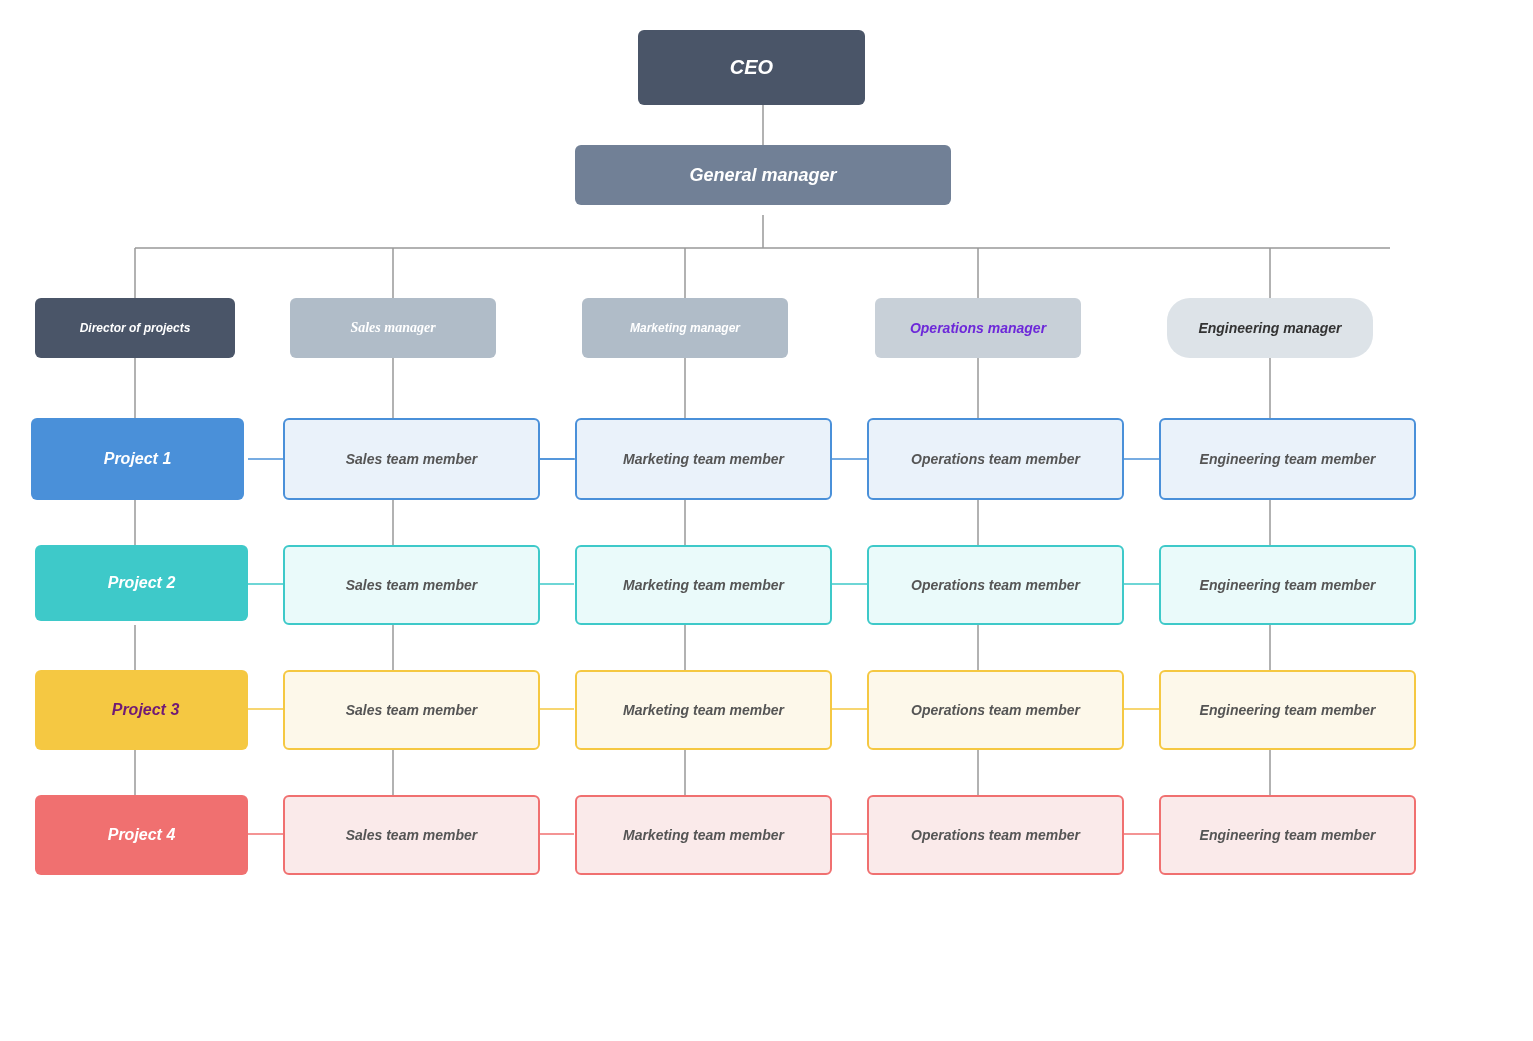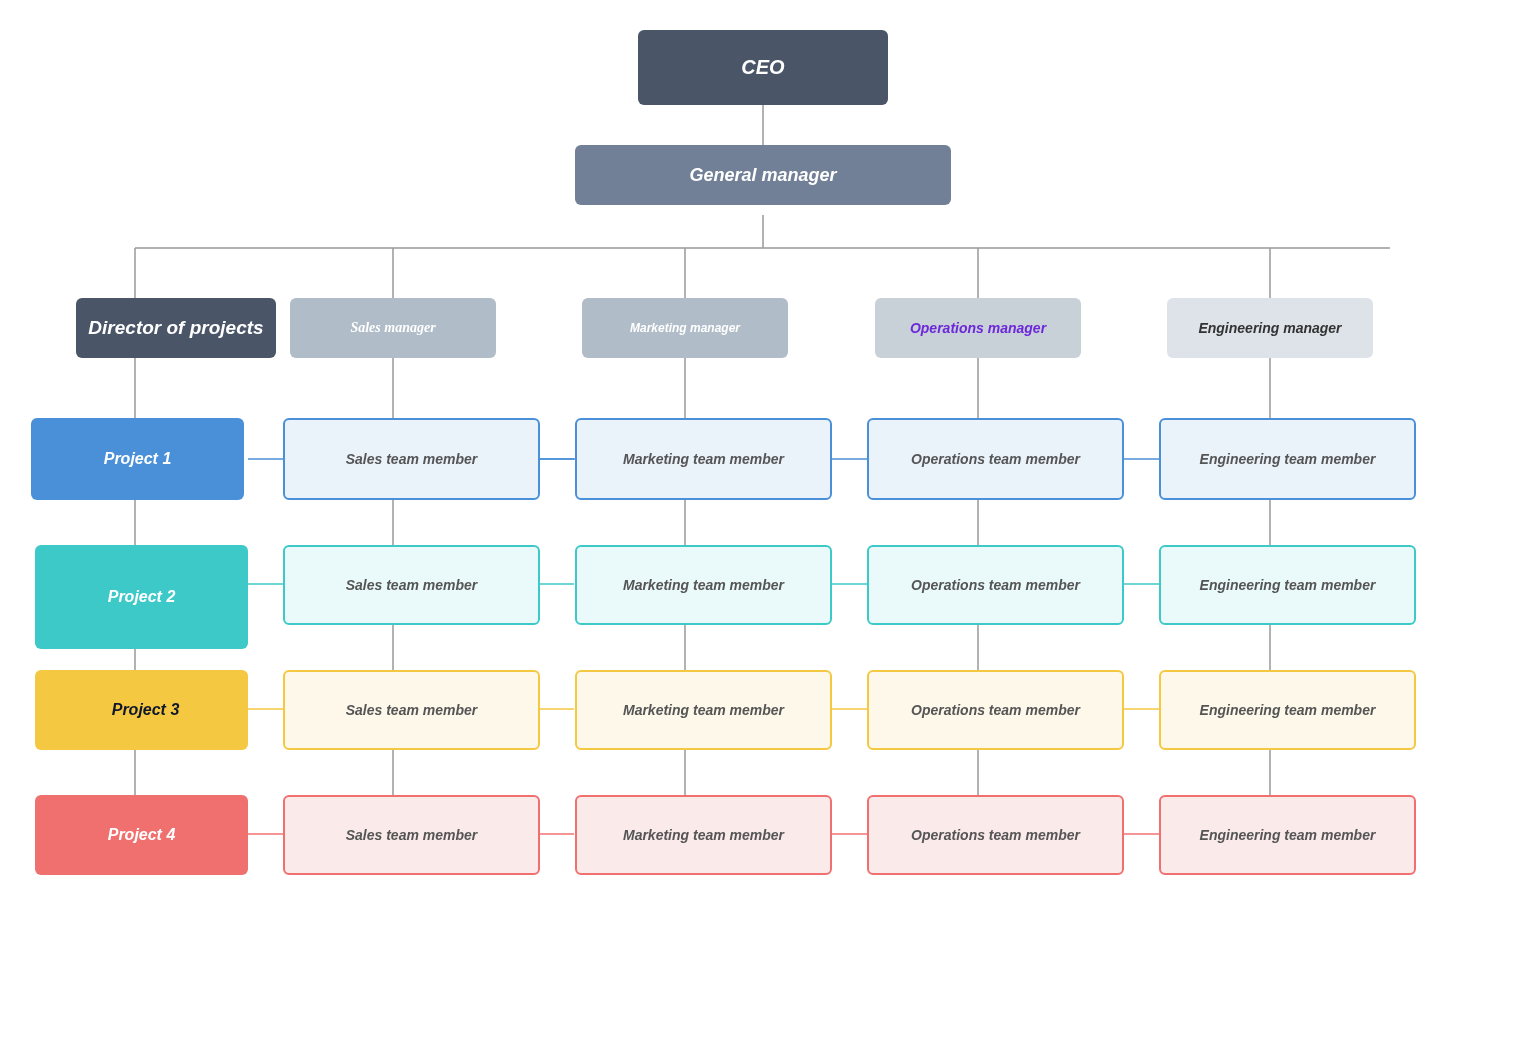--- a/index.html
+++ b/index.html
@@ -34,21 +34,21 @@
     
     .node-dark { background: #4a5568; color: #fff; }
     .node-medium { background: #718096; color: #fff; }
     .node-light-gray { background: #b0bcc8; color: #fff; }
     .node-lighter-gray { background: #c8d0d8; color: #6d28d9; }
     .node-lightest-gray { background: #dde3e8; color: #333; }
 
     
     .node-blue { background: #4a90d9; color: #fff; border: none; }
     .node-teal { background: #3ec9c9; color: #fff; border: none; }
-    .node-yellow { background: #f5c842; color: #0f172a; border: none; padding-left: 20px; }
+    .node-yellow { background: #f5c842; color: #701a75; border: none; padding-left: 20px; }
     .node-red { background: #f07070; color: #fff; border: none; }
 
     
     .node-border-blue { background: #eaf2fa; color: #555; border: 2.5px solid #4a90d9; }
     .node-border-teal { background: #eafafa; color: #555; border: 2.5px solid #3ec9c9; }
     .node-border-yellow { background: #fdf8ea; color: #555; border: 2.5px solid #f5c842; }
     .node-border-red { background: #faeaea; color: #555; border: 2.5px solid #f07070; }
 
     svg.connectors {
       position: absolute;
@@ -144,37 +144,37 @@
     <line x1="540" y1="709" x2="574" y2="709" stroke="#f5c842"></line>
     <line x1="832" y1="709" x2="867" y2="709" stroke="#f5c842"></line>
     <line x1="1124" y1="709" x2="1159" y2="709" stroke="#f5c842"></line>
 
     <line x1="248" y1="834" x2="283" y2="834" stroke="#f07070" marker-end="url(#arrow-red)"></line>
     <line x1="540" y1="834" x2="574" y2="834" stroke="#f07070"></line>
     <line x1="832" y1="834" x2="867" y2="834" stroke="#f07070"></line>
     <line x1="1124" y1="834" x2="1159" y2="834" stroke="#f07070"></line>
   </svg>
 
-  <div class="node node-dark" style="left:638px; top:30px; width:250px; height:75px; font-size:20px;">CEO</div>
+  <div class="node node-dark" style="left:638px; top:30px; width:227px; height:75px; font-size:20px;">CEO</div>
 
   <div class="node node-medium" style="left:575px; top:145px; width:376px; height:60px; font-size:18px;">General manager</div>
 
-  <div class="node node-dark" style="left:35px; top:298px; width:200px; height:60px; font-size:19px;margin-left:41px;">Director of projects</div>
+  <div class="node node-dark" style="left:35px; top:298px; width:200px; height:60px; font-size:12px;">Director of projects</div>
 
   <div class="node node-light-gray" style="left:290px; top:298px; width:206px; height:60px; font-size:14px;font-family:Liberation Serif, serif;">Sales manager</div>
 
   <div class="node node-light-gray" style="left:582px; top:298px; width:206px; height:60px; font-size:12px;">Marketing manager</div>
 
   <div class="node node-lighter-gray" style="left:875px; top:298px; width:206px; height:60px; font-size:14px;">Operations manager</div>
 
-  <div class="node node-lightest-gray" style="left:1167px; top:298px; width:206px; height:60px; font-size:14px;">Engineering manager</div>
+  <div class="node node-lightest-gray" style="left:1167px; top:298px; width:206px; height:60px; font-size:14px;border-radius:23px;">Engineering manager</div>
 
   <div class="node node-blue" style="left:31px; top:418px; width:213px; height:82px; font-size:16px;">Project 1</div>
 
-  <div class="node node-teal" style="left:35px; top:545px; width:213px; height:104px; font-size:16px;">Project 2</div>
+  <div class="node node-teal" style="left:35px; top:545px; width:213px; height:76px; font-size:16px;">Project 2</div>
 
   <div class="node node-yellow" style="left:35px; top:670px; width:213px; height:80px; font-size:16px;">Project 3</div>
 
   <div class="node node-red" style="left:35px; top:795px; width:213px; height:80px; font-size:16px;">Project 4</div>
 
   <div class="node node-border-blue" style="left:283px; top:418px; width:257px; height:82px; font-size:14px;">Sales team member</div>
 
   <div class="node node-border-blue" style="left:575px; top:418px; width:257px; height:82px; font-size:14px;">Marketing team member</div>
 
   <div class="node node-border-blue" style="left:867px; top:418px; width:257px; height:82px; font-size:14px;">Operations team member</div>

